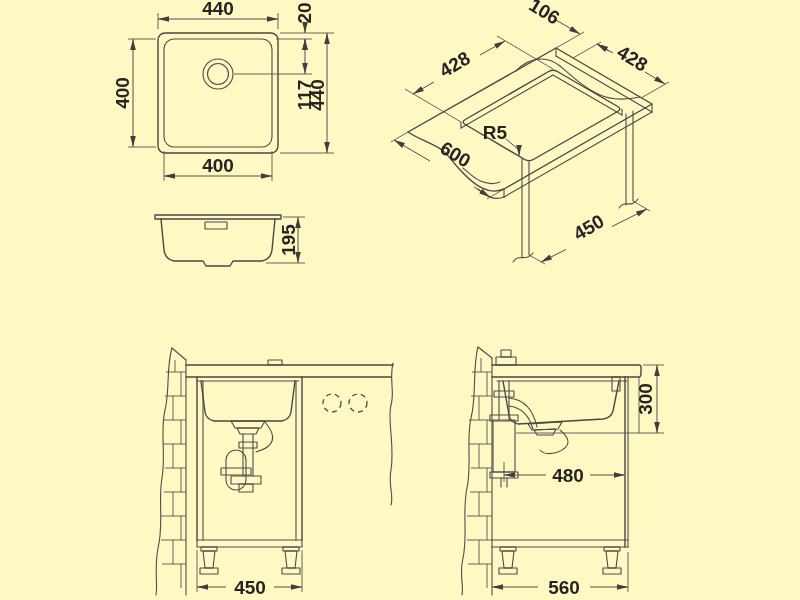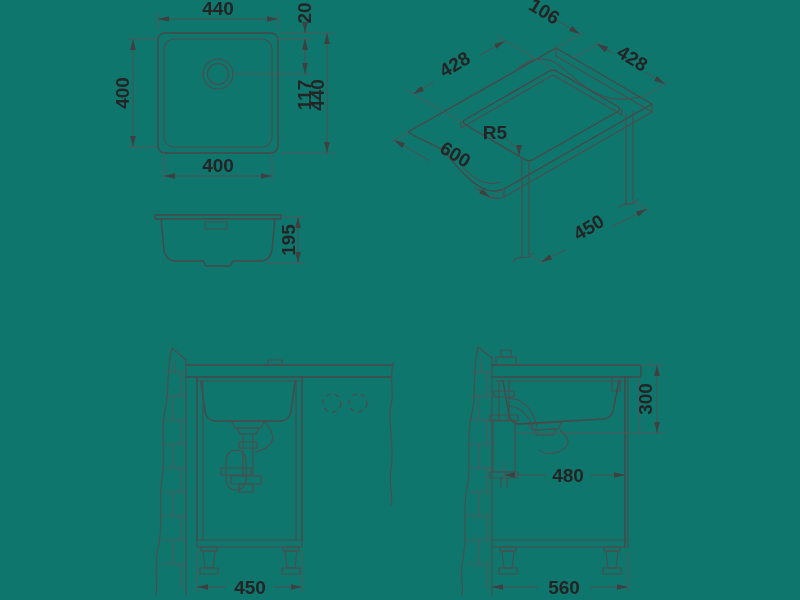--- a/index.html
+++ b/index.html
@@ -1,16 +1,16 @@
 <!DOCTYPE html>
 <html><head>
 <meta charset="utf-8">
 <style>
   html,body{margin:0;padding:0;background:#fff;}
-  .stage{position:relative;width:800px;height:600px;background:#0f766e;overflow:hidden;
+  .stage{position:relative;width:800px;height:600px;background:#fef9c3;overflow:hidden;
          font-family:"Liberation Sans",sans-serif;}
   .o  {stroke:#474747;stroke-width:1.4;fill:none;stroke-linejoin:round;stroke-linecap:round;}
   .o2 {stroke:#4c4c4c;stroke-width:1.1;fill:none;stroke-linejoin:round;stroke-linecap:round;}
   .d  {stroke:#4f4f4f;stroke-width:1;fill:none;}
   .e  {stroke:#565656;stroke-width:.9;fill:none;}
   .dash{stroke:#4c4c4c;stroke-width:1.3;fill:none;stroke-dasharray:5 4;}
   .t  {font-family:"Liberation Sans",sans-serif;font-size:19px;font-weight:bold;fill:#242424;}
 </style>
 </head>
 <body>

